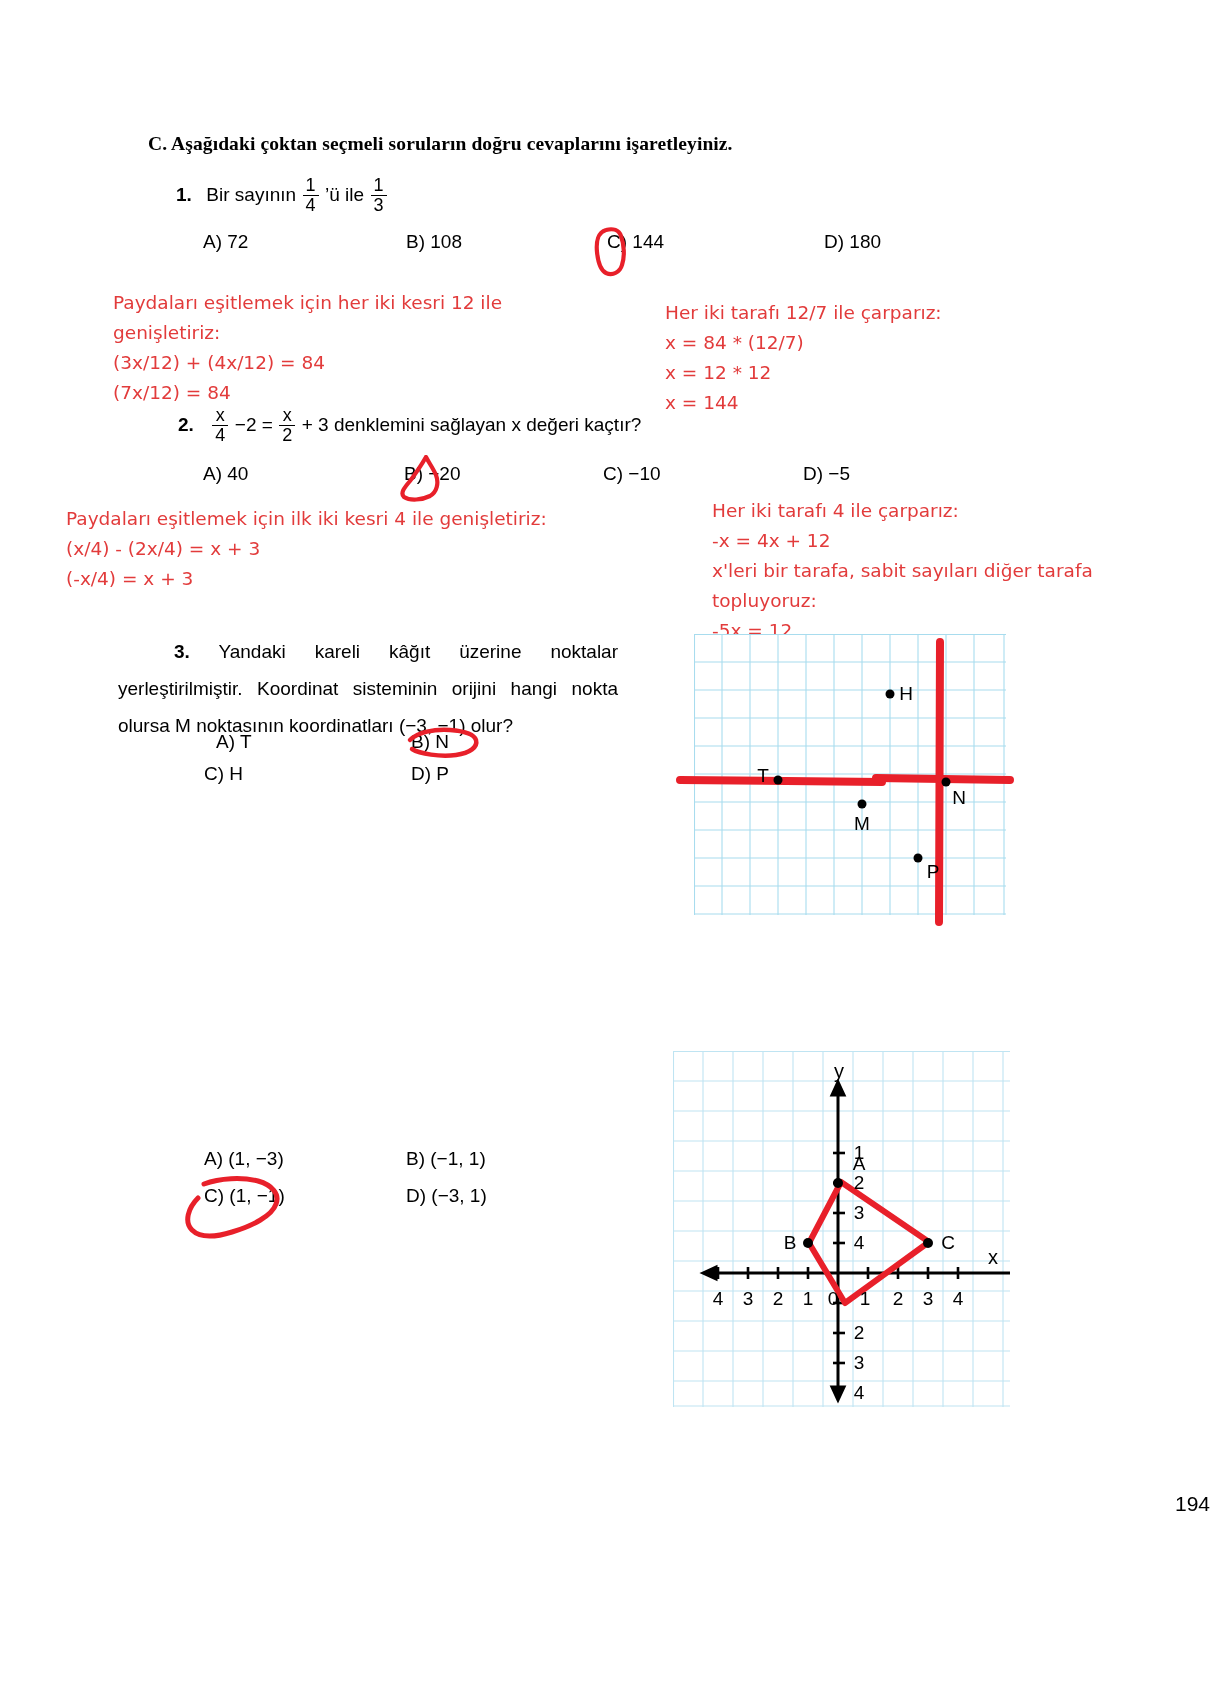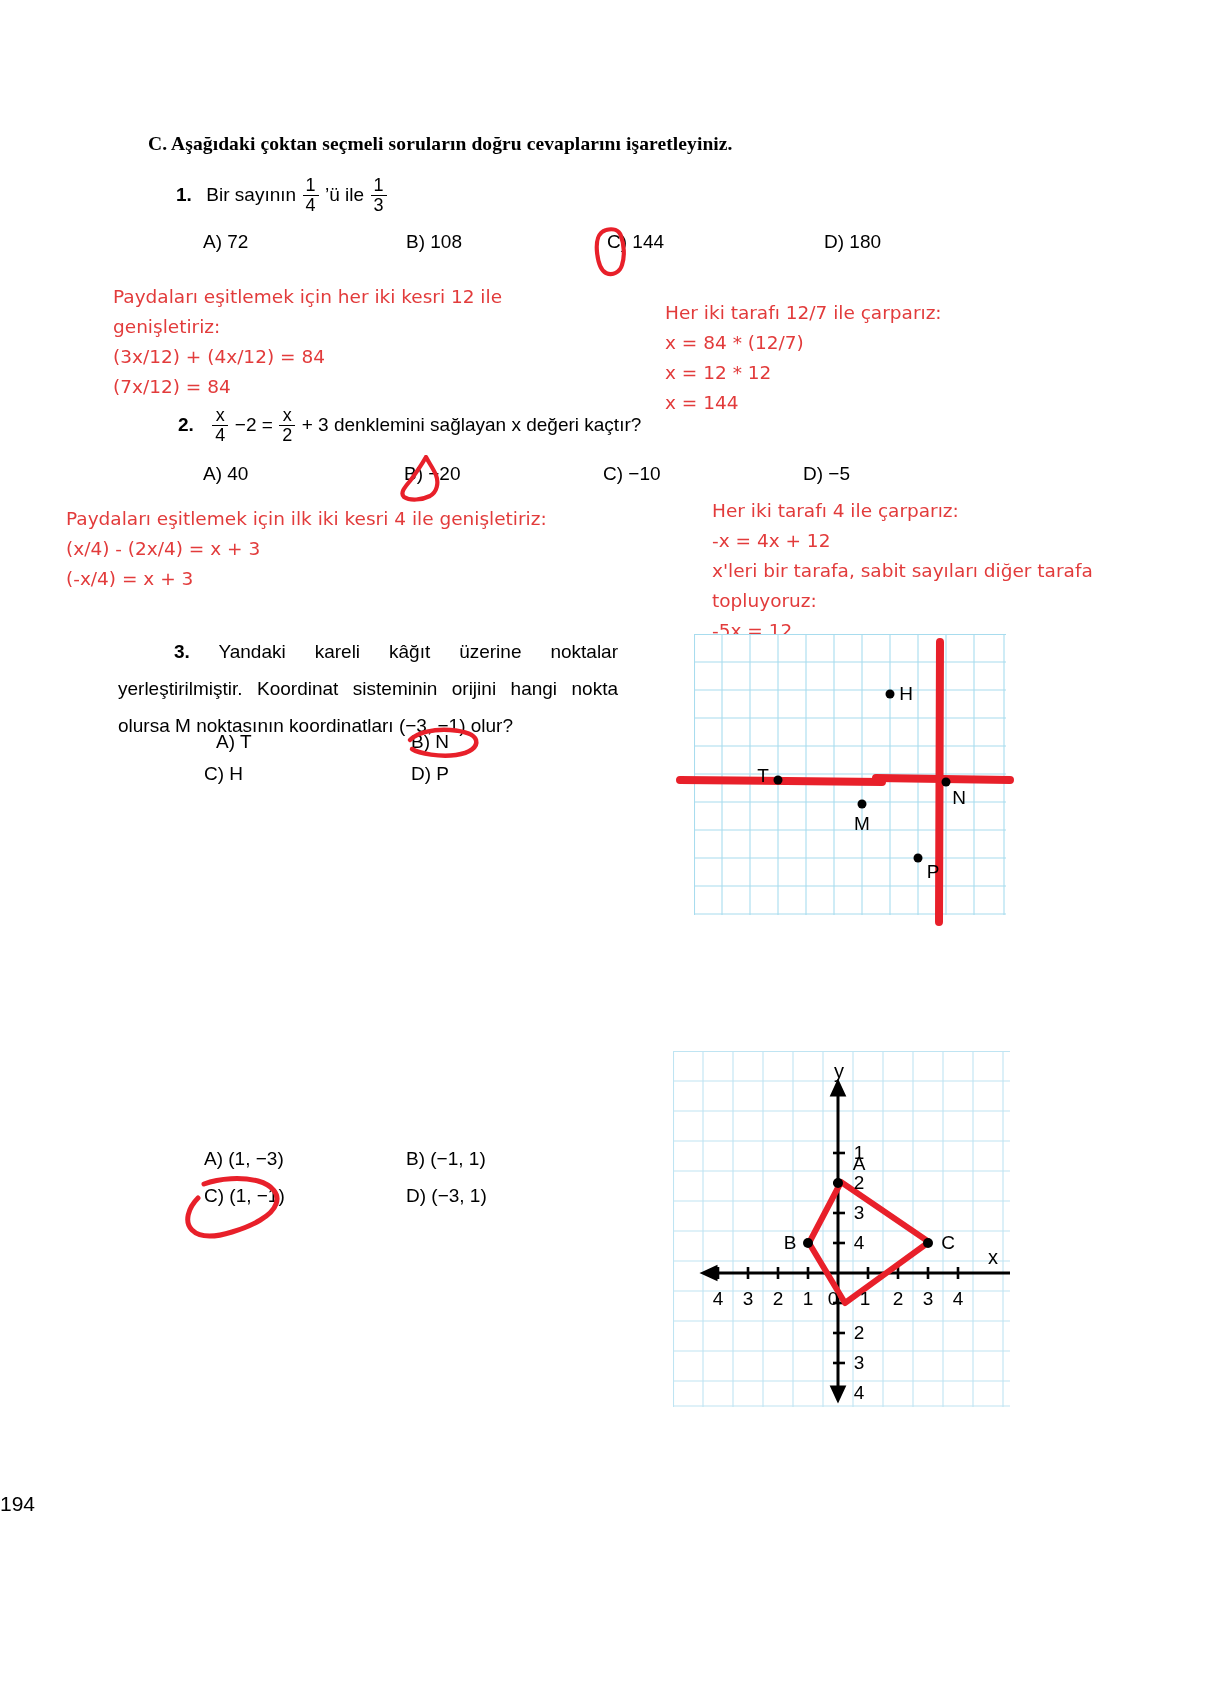--- a/index.html
+++ b/index.html
@@ -97,21 +97,21 @@
   .axlabel {
     position: absolute;
     font-size: 20px;
     font-weight: normal;
     transform: translate(-50%, -50%);
   }
   .pageno {
     position: absolute;
     font-size: 21px;
     width: 100%;
-    text-align: left;
+    text-align: right;
   }
 </style>
 </head>
 <body>
 
 <div class="page">
 
   <div class="blk hdr" style="left:148px; top:133px;">C. Aşağıdaki çoktan seçmeli soruların doğru cevaplarını işaretleyiniz.</div>
 
   <div class="blk" style="left:176px; top:176px; width:900px;">
@@ -132,21 +132,21 @@
     <span class="opt" style="left:203px;">A) 72</span>
     <span class="opt" style="left:406px;">B) 108</span>
     <span class="opt" style="left:607px;">C) 144</span>
     <span class="opt" style="left:824px;">D) 180</span>
   </div>
 
   <svg class="scribble" style="left:592px; top:222px;" width="52" height="58" viewBox="0 0 52 58">
     <path d="M14,8 C6,10 4,20 5,30 C6,40 8,48 14,51 C21,54 28,50 30,43 C33,34 32,22 29,14 C27,8 21,6 14,8 Z" fill="none" stroke="#e8202a" stroke-width="4.2" stroke-linecap="round" stroke-linejoin="round"></path>
   </svg>
 
-  <div class="note" style="left:113px; top:282px; width:530px;">Paydaları eşitlemek için her iki kesri 12 ile
+  <div class="note" style="left:113px; top:288px; width:530px;">Paydaları eşitlemek için her iki kesri 12 ile
 genişletiriz:
 (3x/12) + (4x/12) = 84
 (7x/12) = 84</div>
   <div class="note" style="left:665px; top:298px; width:470px;">Her iki tarafı 12/7 ile çarparız:
 x = 84 * (12/7)
 x = 12 * 12
 x = 144</div>
 
   <div class="blk" style="left:178px; top:406px; width:900px;">
     <span class="qnum">2.</span>

